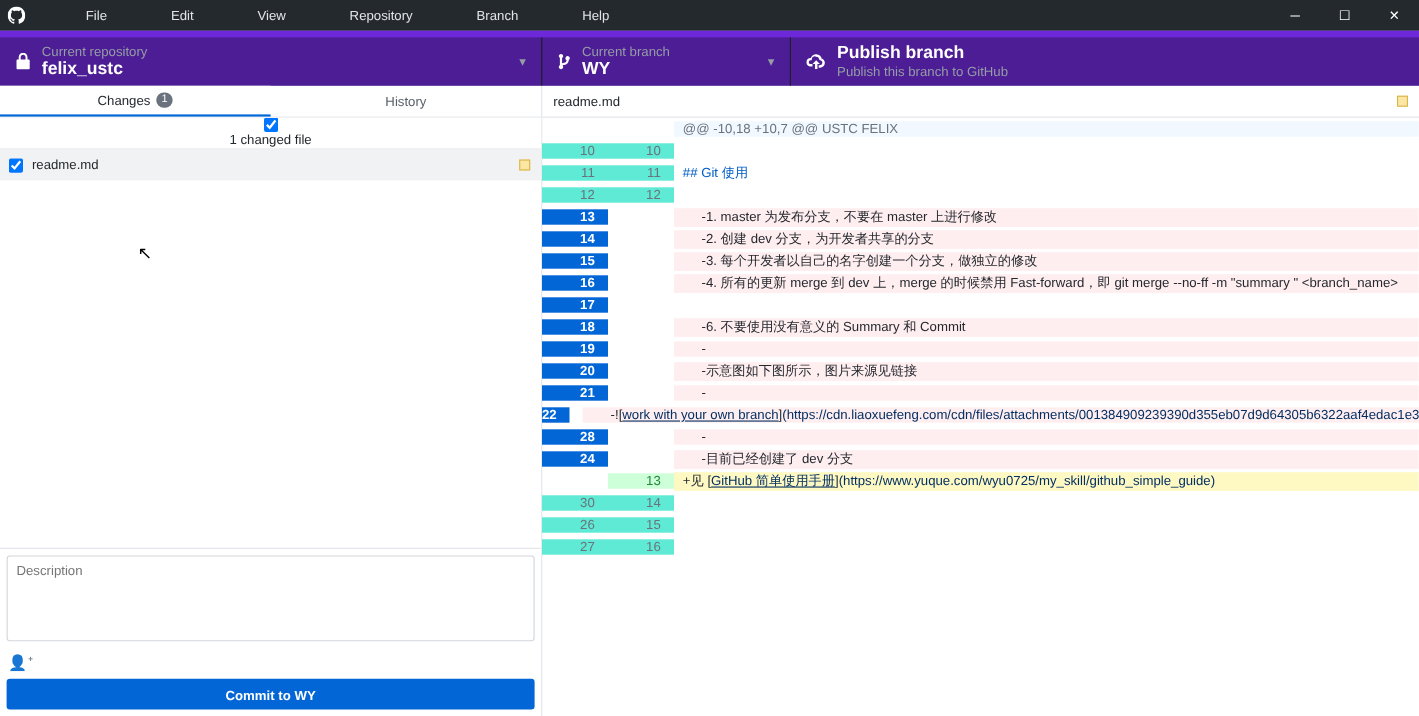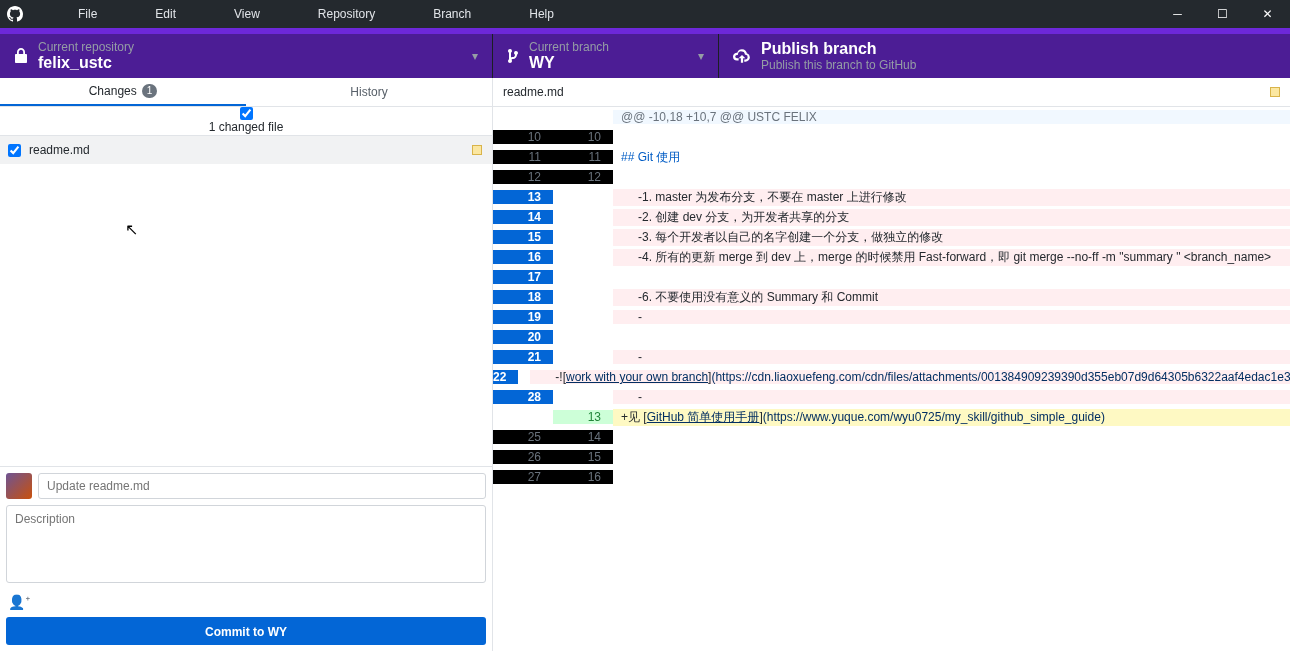--- a/index.html
+++ b/index.html
@@ -41,21 +41,21 @@
   .summary-input { flex:1; height:26px; border:1px solid #d1d5da; border-radius:3px; padding:0 8px; font-size:12px; color:#6a737d; }
   .desc-input { width:100%; height:78px; border:1px solid #d1d5da; border-radius:3px; padding:6px 8px; font-size:12px; color:#6a737d; resize:none; margin-bottom:4px; }
   .coauthor { color:#6a737d; font-size:14px; padding:2px 0 6px 2px; }
   .commit-btn { width:100%; height:28px; background:#0366d6; color:#fff; border:none; border-radius:3px; font-weight:600; font-size:13px; }
 
   .right-pane { flex:1; display:flex; flex-direction:column; min-width:0; }
   .diff-header { height:29px; display:flex; align-items:center; border-bottom:1px solid #e1e4e8; padding:0 10px; color:#24292e; }
   .diff-header .mod-dot { margin-left:auto; margin-right:0; }
   .diff-body { flex:1; overflow:auto; font-family:Consolas,Menlo,monospace; font-size:12px; }
   .dl { display:flex; min-height:20px; align-items:center; }
-  .ln { width:60px; text-align:right; padding-right:12px; color:#6a737d; background:#000000; border-right:0; user-select:none; }
+  .ln { width:60px; text-align:right; padding-right:12px; color:#6a737d; background:#5eead4; border-right:0; user-select:none; }
   .ln.del-ln { background:#0366d6; color:#fff; font-weight:600; }
   .ln.add-ln { background:#cdffd8; color:#22863a; }
   .code { flex:1; padding:0 8px; white-space:pre; color:#24292e; }
   .hunk .code { background:#f1f8ff; color:#6a737d; }
   .hunk .ln { background:#dbedff; }
   .del .code { background:#ffeef0; color:#24292e;padding-left:25px; }
   .add .code { background:#fef9c3; color:#24292e; }
   .code .hd { color:#005cc5; }
   .code a { color:#032f62; text-decoration:underline;text-align:center; }
   .code .url { color:#032f62; }
@@ -137,24 +137,20 @@
     <div class="file-row">
       <input type="checkbox" class="chk" checked="" style="">
       <span class="fname">readme.md</span>
       <span class="mod-dot"></span>
     </div>
     <div class="spacer">
       <span class="cursor">↖</span>
     </div>
 
     <div class="commit-box">
-      <div class="commit-row1">
-        <div class="avatar"></div>
-        <input class="summary-input" placeholder="Update readme.md" style="">
-      </div>
       <textarea class="desc-input" placeholder="Description" style=""></textarea>
       <div class="coauthor">👤⁺</div>
       <button class="commit-btn">
         <span>Commit to </span><b>WY</b>
       </button>
     </div>
   </div>
 
   <div class="right-pane">
     <div class="diff-header">
@@ -212,43 +208,49 @@
           <div class="code">-6. 不要使用没有意义的 Summary 和 Commit</div>
         </div>
         <div class="dl del">
           <div class="ln del-ln">19</div>
           <div class="ln del-ln"></div>
           <div class="code">-</div>
         </div>
         <div class="dl del">
           <div class="ln del-ln">20</div>
           <div class="ln del-ln"></div>
+          <div class="code">-示意图如下图所示，图片来源见链接</div>
         </div>
         <div class="dl del">
           <div class="ln del-ln">21</div>
           <div class="ln del-ln"></div>
           <div class="code">-</div>
         </div>
         <div class="dl del">
           <div class="ln del-ln">22</div>
           <div class="ln del-ln"></div>
           <div class="code">-![<a>work with your own branch</a>]<span class="url">(https://cdn.liaoxuefeng.com/cdn/files/attachments/001384909239390d355eb07d9d64305b6322aaf4edac1e3000/0)</span></div>
         </div>
         <div class="dl del">
           <div class="ln del-ln">28</div>
           <div class="ln del-ln"></div>
           <div class="code">-</div>
+        </div>
+        <div class="dl del">
+          <div class="ln del-ln">24</div>
+          <div class="ln del-ln"></div>
+          <div class="code">-目前已经创建了 dev 分支</div>
         </div>
         <div class="dl add">
           <div class="ln add-ln"></div>
           <div class="ln add-ln">13</div>
           <div class="code">+见 [<a>GitHub 简单使用手册</a>]<span class="url">(https://www.yuque.com/wyu0725/my_skill/github_simple_guide)</span></div>
         </div>
         <div class="dl ctx">
-          <div class="ln">25</div>
+          <div class="ln">30</div>
           <div class="ln">14</div>
           <div class="code"></div>
         </div>
         <div class="dl ctx">
           <div class="ln">26</div>
           <div class="ln">15</div>
           <div class="code"></div>
         </div>
         <div class="dl ctx">
           <div class="ln">27</div>

